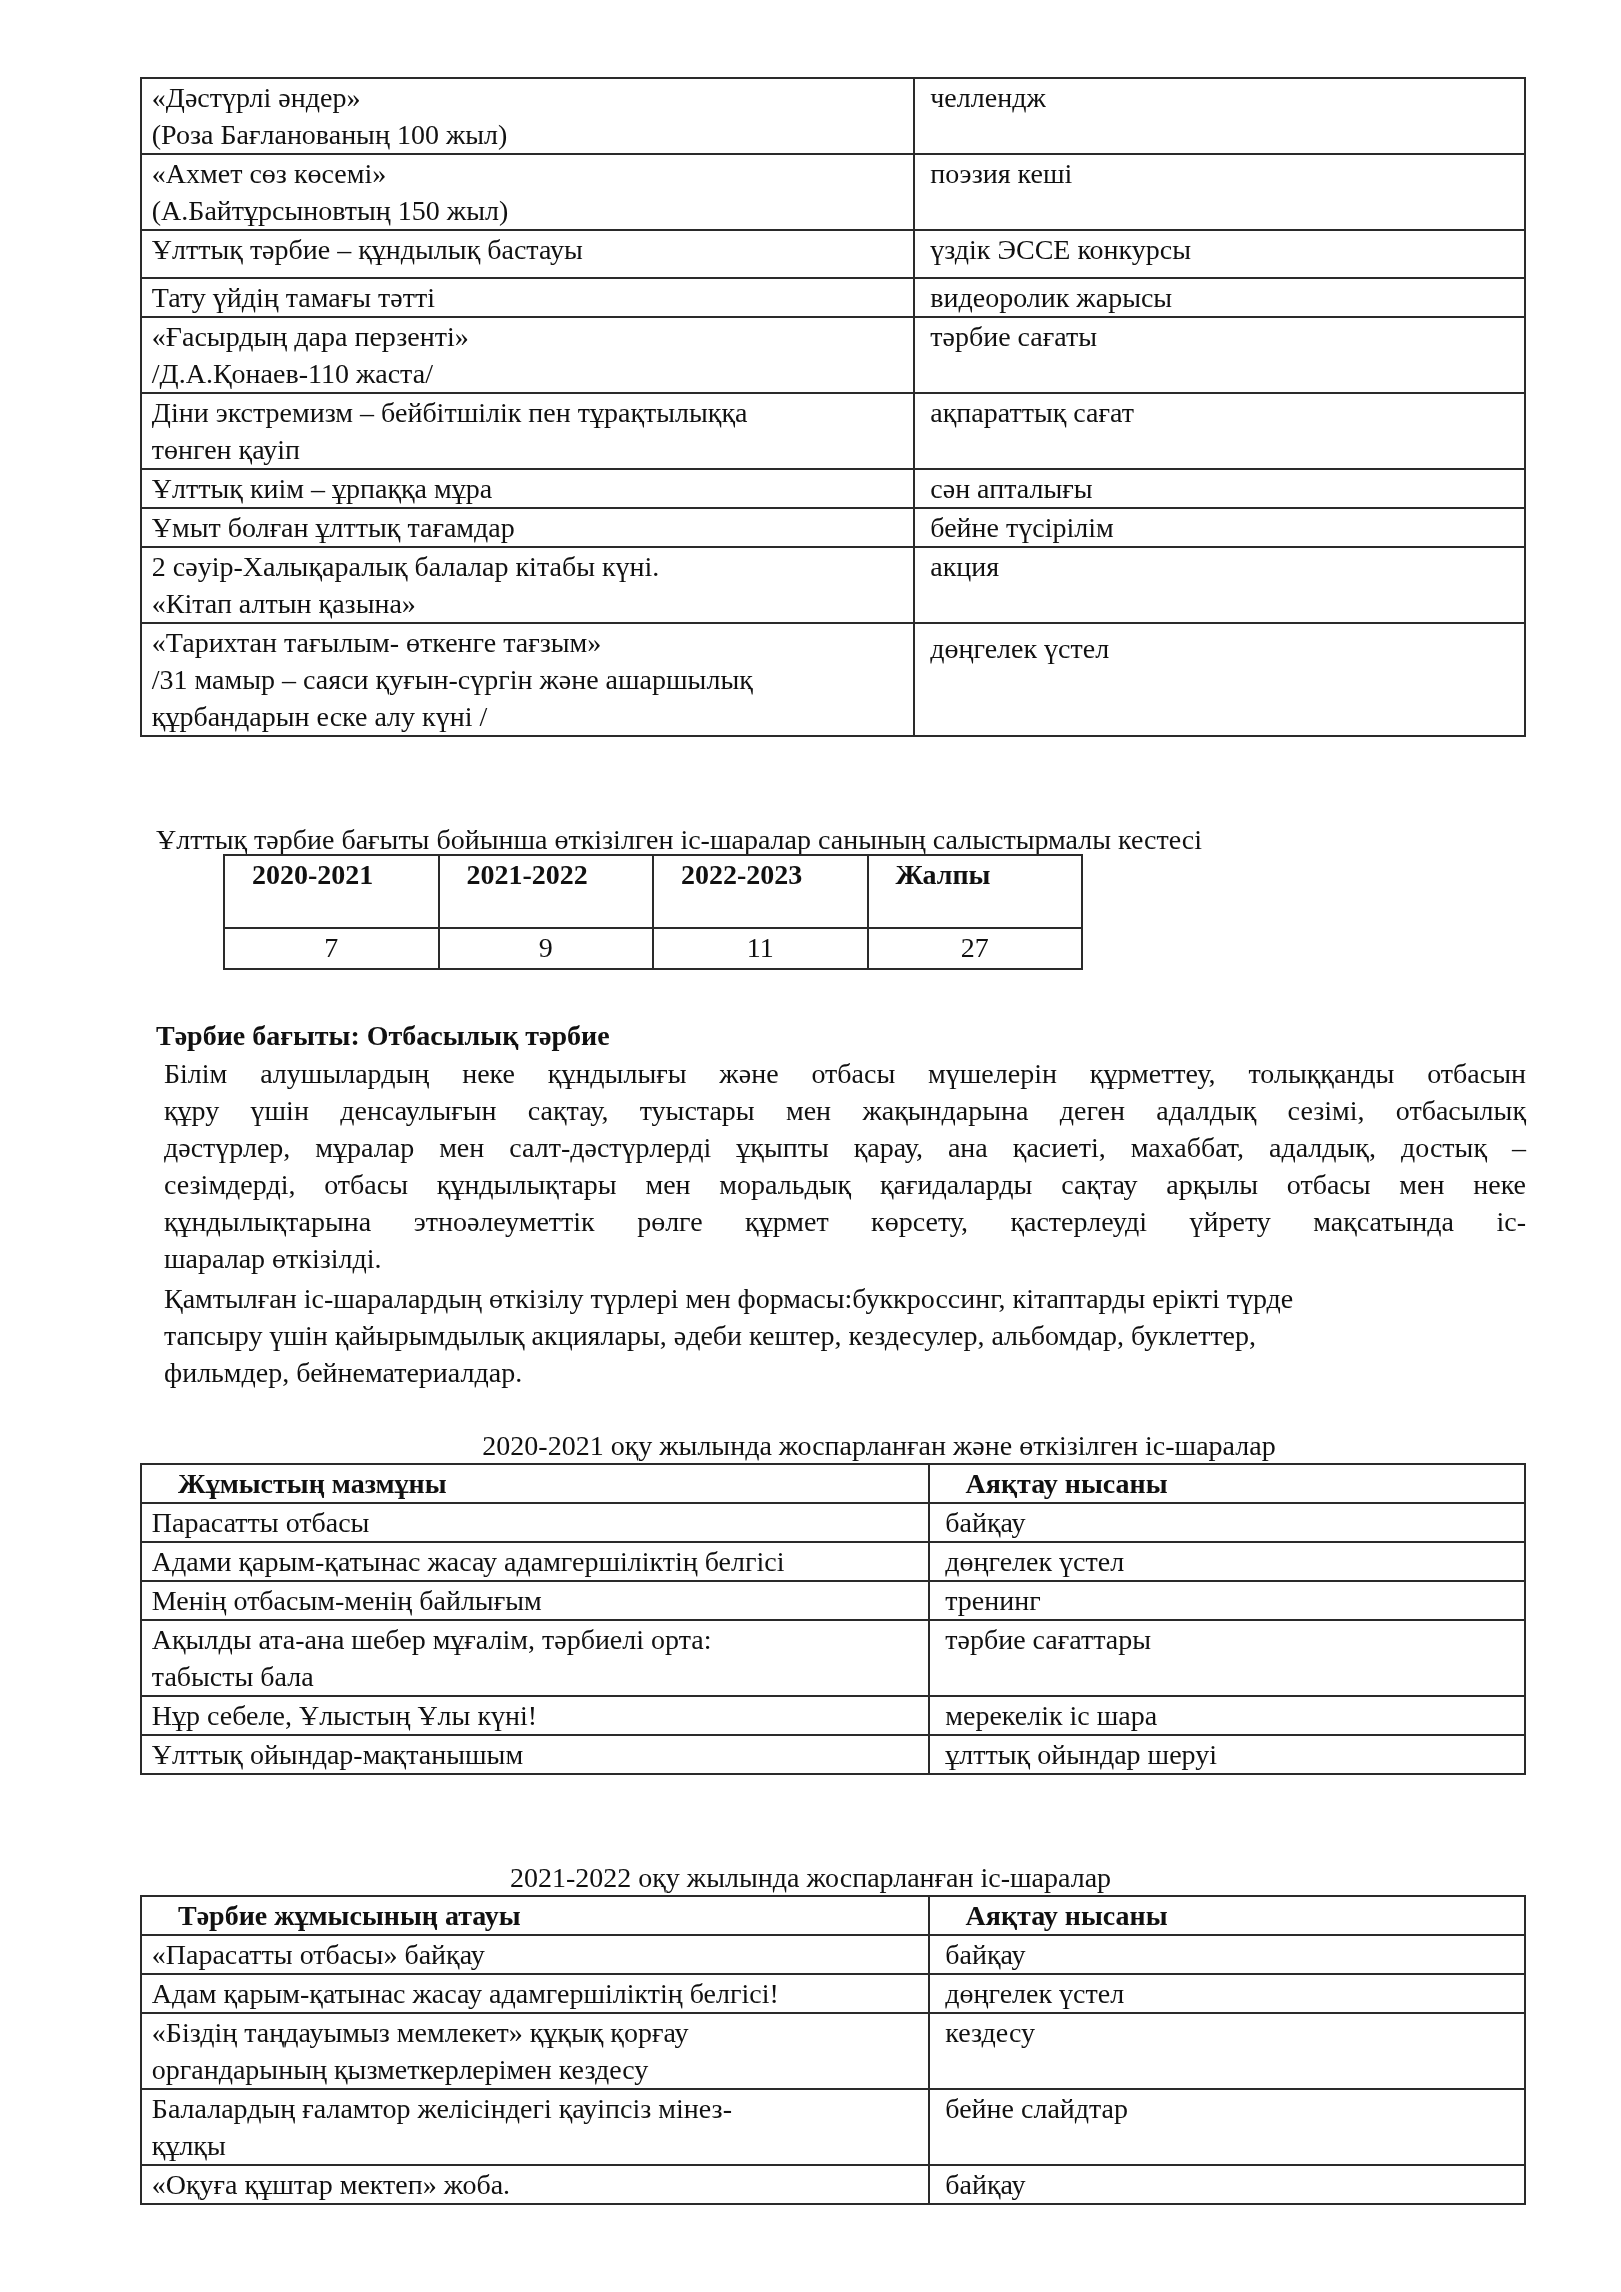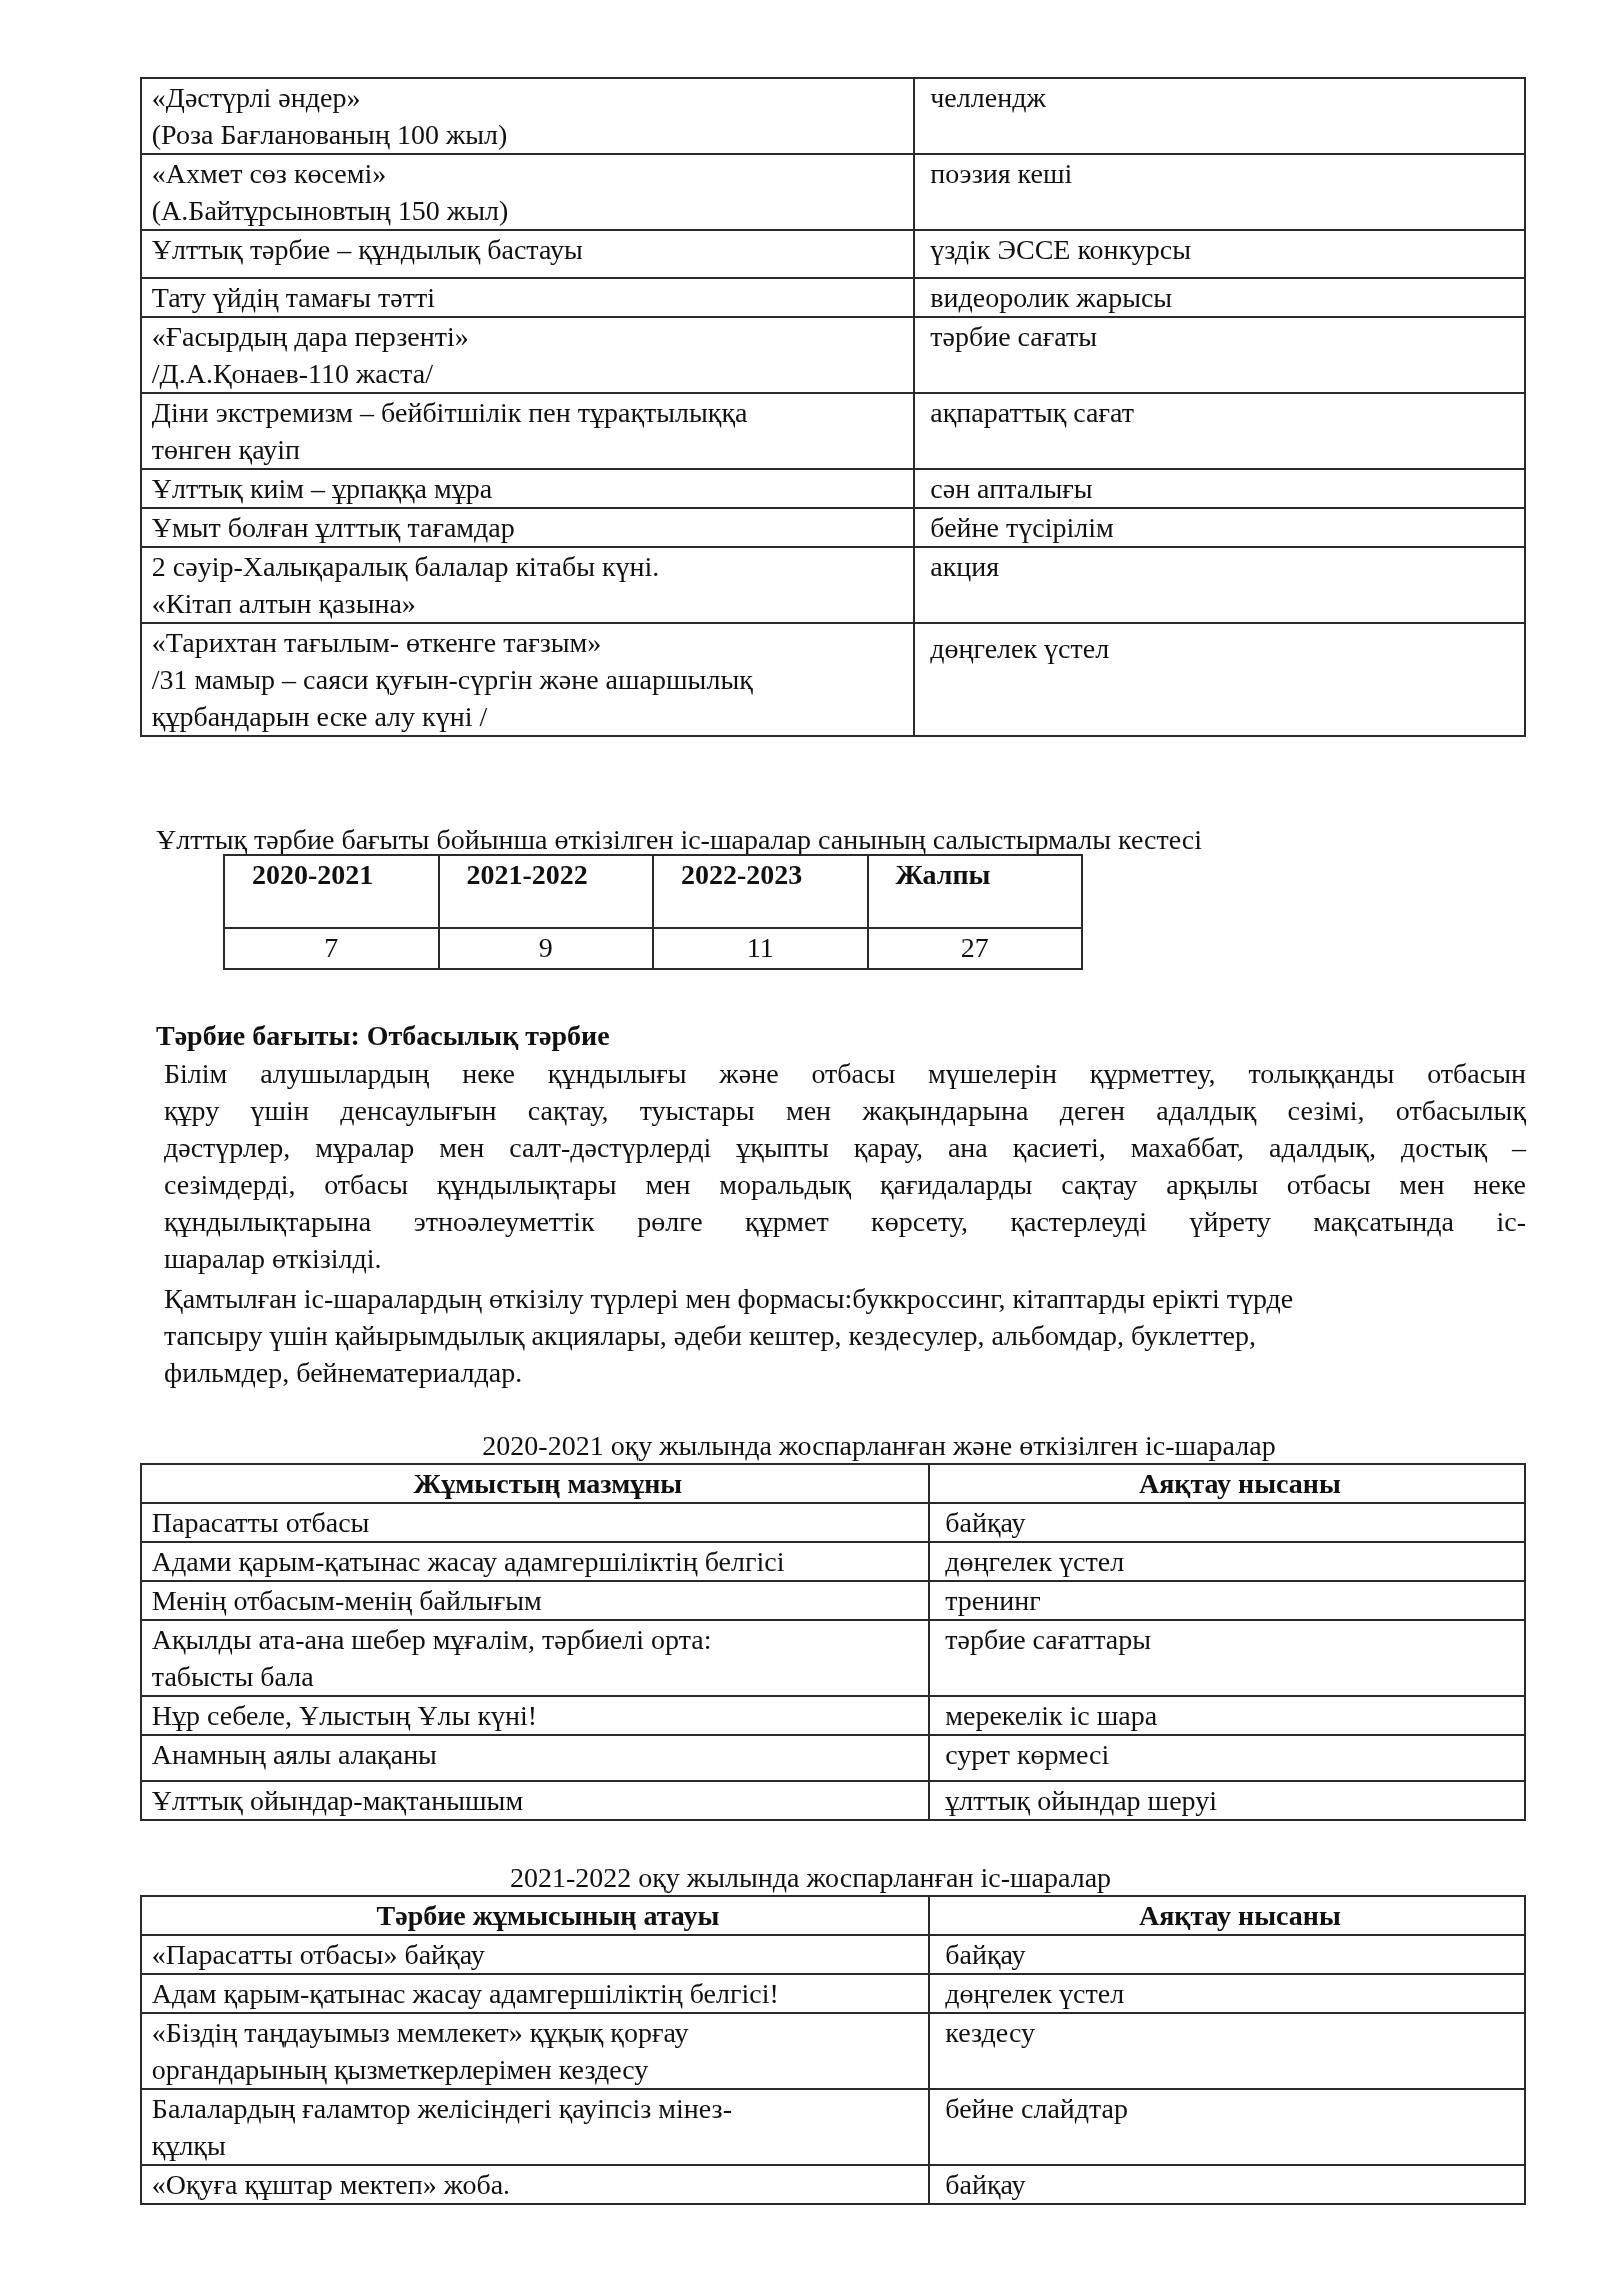--- a/index.html
+++ b/index.html
@@ -34,21 +34,21 @@
 
   
   .tcap { position: absolute; left: 0; width: 1621px; text-align: center; white-space: nowrap; }
   #t3cap { top: 1427px; padding-left: 137px; box-sizing: border-box; }
   #t4cap { top: 1859px; box-sizing: border-box; }
 
   #t3 { left: 140px; top: 1463px; width: 1386px; }
   #t4 { left: 140px; top: 1895px; width: 1386px; }
   #t3 td.c1, #t4 td.c1 { width: 766px; }
   #t3 td.c2, #t4 td.c2 { padding-left: 15.7px; }
-  #t3 th, #t4 th { text-align: center; font-weight: bold; padding-left: 36px; }
+  #t3 th, #t4 th { text-align: left; font-weight: bold; padding-left: 36px; }
 </style>
 </head>
 <body>
 
 <table id="t1">
   <tbody>
     <tr style="height:76px">
       <td class="c1">
           <span class="cell-line">«Дәстүрлі әндер»</span>
           <span class="cell-line">(Роза Бағланованың 100 жыл)</span>
@@ -186,26 +186,20 @@
           <span class="cell-line">табысты бала</span>
         </td>
       <td class="c2">тәрбие сағаттары</td>
     </tr>
     <tr style="height:39px">
       <td class="c1">
           <span class="cell-line">Нұр себеле, Ұлыстың Ұлы күні!</span>
         </td>
       <td class="c2">мерекелік іс шара</td>
     </tr>
-    <tr style="height:46px">
-      <td class="c1">
-          <span class="cell-line">Анамның аялы алақаны</span>
-        </td>
-      <td class="c2">сурет көрмесі</td>
-    </tr>
     <tr style="height:39px">
       <td class="c1">
           <span class="cell-line">Ұлттық ойындар-мақтанышым</span>
         </td>
       <td class="c2">ұлттық ойындар шеруі</td>
     </tr>
   </tbody>
 </table>
 
 <div id="t4cap" class="tcap">2021-2022 оқу жылында жоспарланған  іс-шаралар</div>

